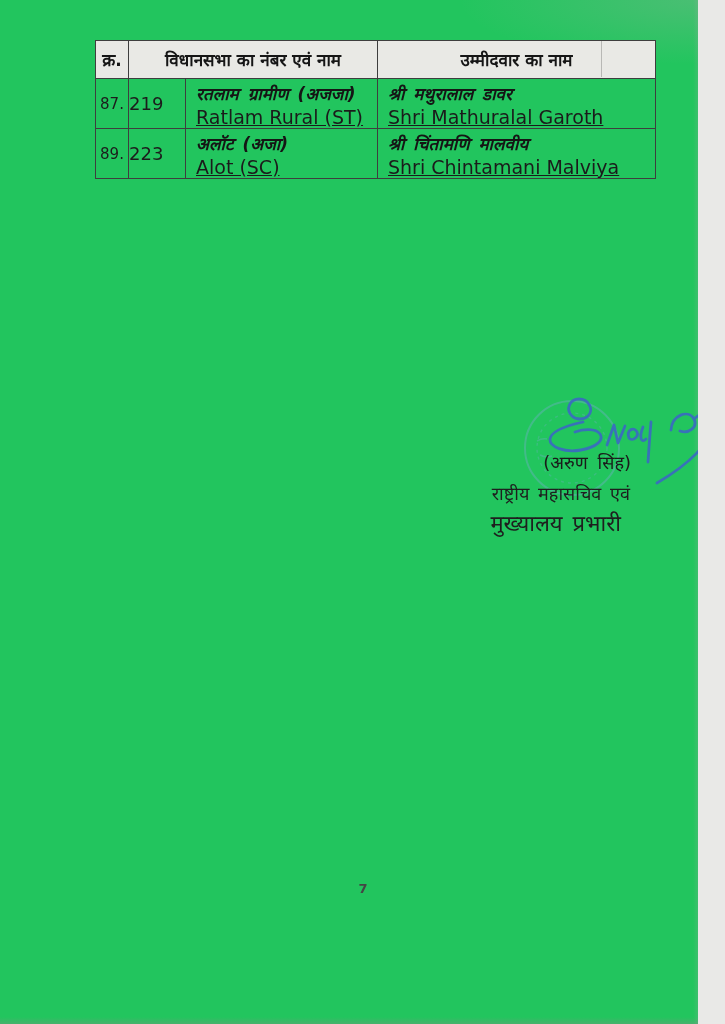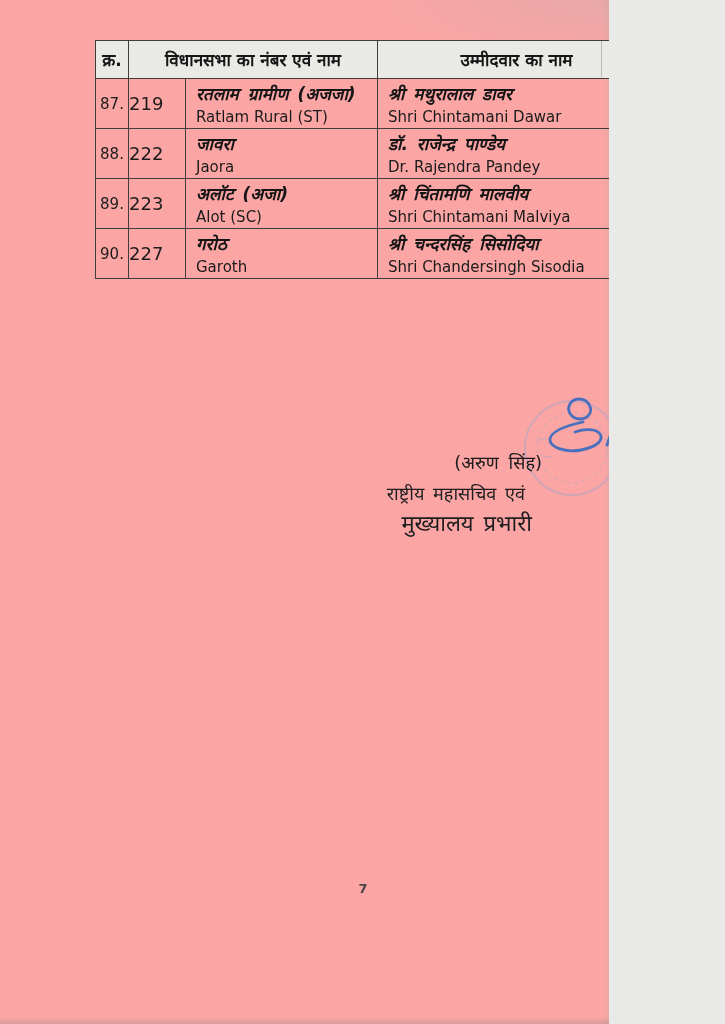--- a/index.html
+++ b/index.html
@@ -8,22 +8,22 @@
     --border:#3e3e3e;
   }
   *{margin:0;padding:0;box-sizing:border-box;}
   html,body{width:725px;height:1024px;}
   body{
     font-family:"DejaVu Sans","Liberation Sans",sans-serif;
     background:#e9e9e7;
   }
   .page{
     position:relative;
-    width:609px;height:1024px;
-    background:#fca5a5;
+    width:698px;height:1024px;
+    background:#22c55e;
     overflow:hidden;
   }
   
   .corner-tint{
     position:absolute;top:0;right:0;width:260px;height:70px;
     background:radial-gradient(ellipse at 100% 0%, rgba(175,175,170,0.28), rgba(175,175,170,0) 65%);
     pointer-events:none;
   }
   .edge-bottom{
     position:absolute;left:0;bottom:0;width:725px;height:7px;
@@ -66,37 +66,37 @@
   }
   td.c-name, td.c-cand{
     vertical-align:top;
     padding:2px 6px 0 10px;
   }
   .hi{
     font-size:17px;font-weight:600;color:#151515;
     line-height:26px;word-spacing:3px;white-space:nowrap;font-style:italic;
   }
   .en{
-    font-size:15px;font-weight:500;color:#1b1b1b;
-    line-height:21px;white-space:nowrap;
+    font-size:19px;font-weight:500;color:#1b1b1b;
+    line-height:21px;white-space:nowrap;text-decoration:underline;
   }
   .header-artifact-line{
     position:absolute;left:601px;top:41px;width:1px;height:36px;
     background:rgba(110,110,110,0.4);
   }
 
   
   .sig-svg{position:absolute;left:495px;top:385px;}
   .sig-name{
     position:absolute;right:67px;top:450px;
     font-size:18px;font-weight:normal;color:#1a1a1a;
     white-space:nowrap;word-spacing:4px;
   }
   .sig-title1{
-    position:absolute;right:84px;top:481px;
+    position:absolute;right:68px;top:481px;
     font-size:18px;font-weight:500;color:#1e1e1e;
     white-space:nowrap;word-spacing:3px;
   }
   .sig-title2{
     position:absolute;right:77px;top:507px;
     font-size:22px;font-weight:500;color:#1e1e1e;
     white-space:nowrap;word-spacing:3px;
   }
 
   .page-number{
@@ -131,62 +131,38 @@
     <tbody id="table-body">
     <tr>
       <td class="c-serial">87.</td>
       <td class="c-num">219</td>
       <td class="c-name">
         <div class="hi">रतलाम ग्रामीण (अजजा)</div>
         <div class="en">Ratlam Rural (ST)</div>
       </td>
       <td class="c-cand">
         <div class="hi">श्री मथुरालाल डावर</div>
-        <div class="en">Shri Chintamani Dawar</div>
+        <div class="en">Shri Mathuralal Garoth</div>
       </td>
     </tr>
 
-    <tr>
-      <td class="c-serial">88.</td>
-      <td class="c-num">222</td>
-      <td class="c-name">
-        <div class="hi">जावरा</div>
-        <div class="en">Jaora</div>
-      </td>
-      <td class="c-cand">
-        <div class="hi">डॉ. राजेन्द्र पाण्डेय</div>
-        <div class="en">Dr. Rajendra Pandey</div>
-      </td>
-    </tr>
 
     <tr>
       <td class="c-serial">89.</td>
       <td class="c-num">223</td>
       <td class="c-name">
         <div class="hi">अलॉट (अजा)</div>
         <div class="en">Alot (SC)</div>
       </td>
       <td class="c-cand">
         <div class="hi">श्री चिंतामणि मालवीय</div>
         <div class="en">Shri Chintamani Malviya</div>
       </td>
     </tr>
 
-    <tr>
-      <td class="c-serial">90.</td>
-      <td class="c-num">227</td>
-      <td class="c-name">
-        <div class="hi">गरोठ</div>
-        <div class="en">Garoth</div>
-      </td>
-      <td class="c-cand">
-        <div class="hi">श्री चन्दरसिंह सिसोदिया</div>
-        <div class="en">Shri Chandersingh Sisodia</div>
-      </td>
-    </tr>
 
 
   </tbody>
   </table>
 
   <div class="header-artifact-line"></div>
 
   <svg class="sig-svg" width="235" height="120" viewBox="0 0 235 120">
 
     <g stroke="var(--stamp)" fill="none">

